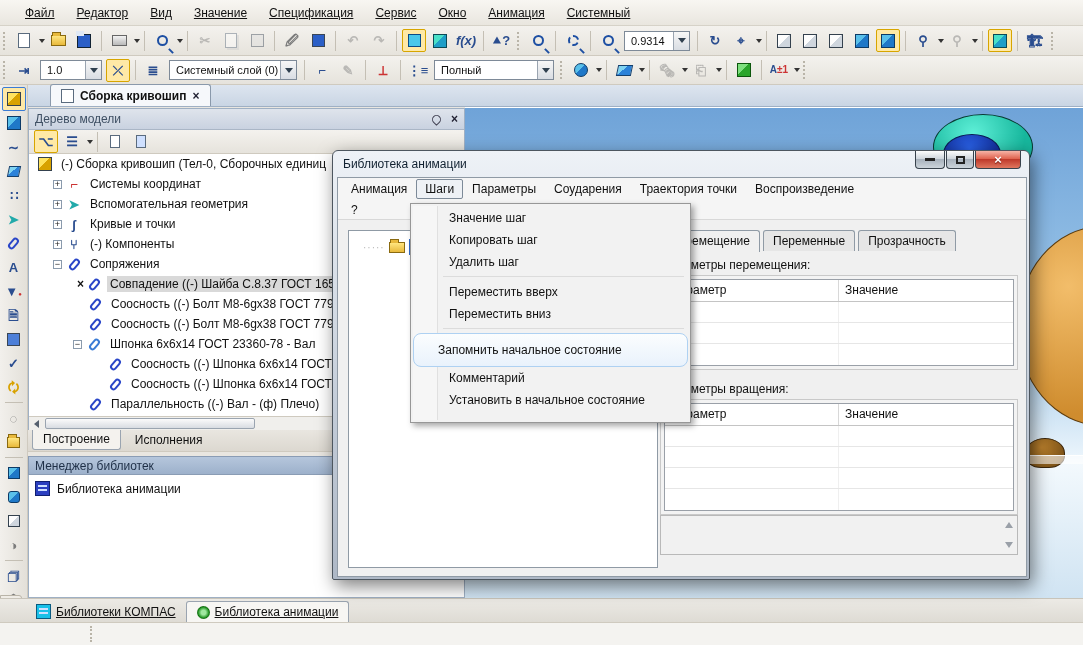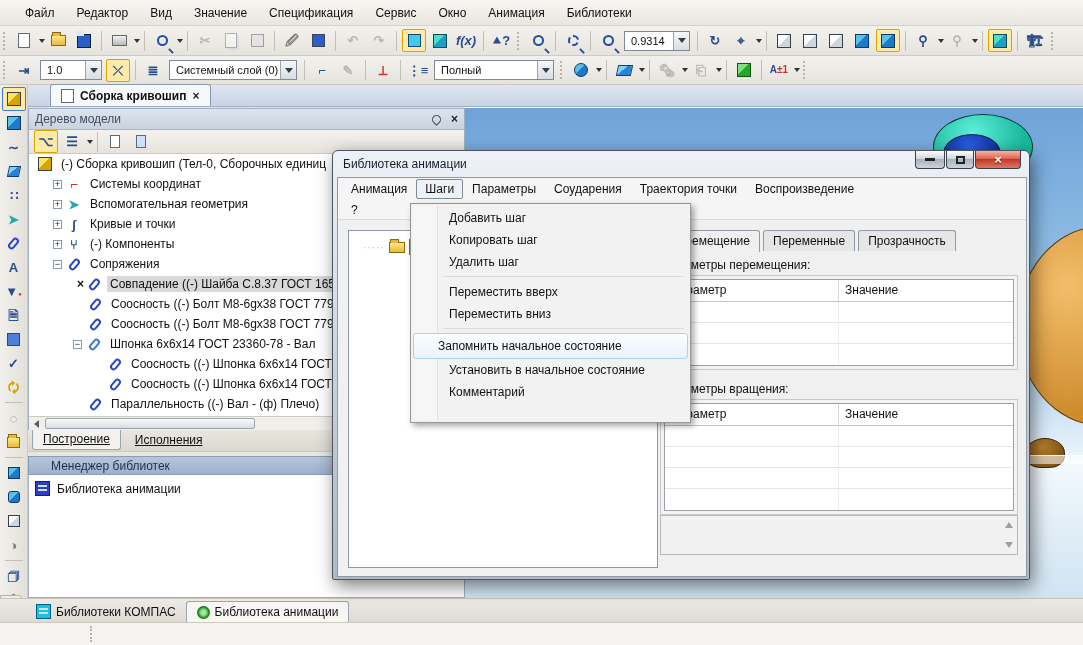--- a/index.html
+++ b/index.html
@@ -2,21 +2,21 @@
 <html><head>
 <meta charset="utf-8">
 <style>
   * { box-sizing: border-box; margin: 0; padding: 0; }
   body { font-family: "Liberation Sans", sans-serif; }
   #screen { position: relative; width: 1083px; height: 645px; background:#e9e6e0; overflow:hidden; font-size:12px; color:#111; }
 
   
   .menubar { position:absolute; left:0; top:0; width:1083px; height:26px;
     background:linear-gradient(#f8f6f2,#e9e6df); border-bottom:1px solid #d6d2c8;
-    display:flex; align-items:center; padding-left:14px; }
+    display:flex; align-items:center; padding-left:14px;text-decoration:underline; }
   .menubar .mi { padding:4px 11px; cursor:default; }
   .grip { width:5px; height:18px; border-left:2px dotted #b9b4a8; margin:0 3px; }
 
   
   .tbrow { position:absolute; left:0; width:1083px; display:flex; align-items:center;
     background:linear-gradient(#f4f2ee,#e6e3dc); border-bottom:1px solid #cfcabf; }
   .tb1 { top:26px; height:30px; }
   .tb2 { top:56px; height:29px; }
   .tbtn { width:24px; height:23px; margin:0 1px; border:1px solid transparent; border-radius:2px;
     display:flex; align-items:center; justify-content:center; position:relative; }
@@ -87,33 +87,33 @@
   .hscroll { position:absolute; left:0; bottom:0; width:435px; height:14px; background:#f0efec; border-top:1px solid #cfcabf; display:flex; align-items:center; }
   .harrow { width:14px; height:12px; display:flex; align-items:center; justify-content:center; }
   .harrow::before { content:""; width:0; height:0; border-top:4px solid transparent; border-bottom:4px solid transparent; }
   .harrow.l::before { border-right:5px solid #55606e; }
   .harrow.r::before { border-left:5px solid #55606e; }
   .hthumb { width:210px; height:11px; background:linear-gradient(#fbfbfb,#d8dce2); border:1px solid #9aa4b0; border-radius:2px; margin-left:2px; }
   .hthumb-mark { color:#8a94a2; font-size:9px; letter-spacing:1px; margin-left:90px; }
 
   
   .viewtabs { position:absolute; left:28px; top:430px; width:437px; height:22px; background:linear-gradient(#e9e6e0,#dcd8d0); display:flex; align-items:flex-start; padding-left:4px; border-bottom:1px solid #cfcabf; }
-  .vtab { padding:2px 10px 3px; border:1px solid #9aa4b0; border-top:none; background:#f4f2ee; border-radius:0 0 3px 3px; margin-right:4px;text-decoration:underline; }
+  .vtab { padding:2px 10px 3px; border:1px solid #9aa4b0; border-top:none; background:#f4f2ee; border-radius:0 0 3px 3px; margin-right:4px; }
   .vtab.inactive { border:none; background:transparent; padding-top:3px; }
 
   
-  .libhead { position:absolute; left:28px; top:456px; width:437px; height:19px; background:linear-gradient(#b5c6dc,#9db1cb); color:#1e2f47; display:flex; align-items:center; padding:0 22px; border:1px solid #8a9cb4; }
+  .libhead { position:absolute; left:28px; top:456px; width:437px; height:19px; background:linear-gradient(#b5c6dc,#9db1cb); color:#1e2f47; display:flex; align-items:center; padding:0 6px; border:1px solid #8a9cb4; }
   .libbody { position:absolute; left:28px; top:475px; width:437px; height:123px; background:#fff; border:1px solid #9fb0c4; border-top:none; }
   .libitem { display:flex; align-items:center; gap:7px; padding:6px 4px 0 6px; }
   .ic-lib { width:15px; height:15px; background:#2b3fc0; border:1px solid #101f70; position:relative; }
   .ic-lib::before { content:""; position:absolute; left:2px; top:3px; right:2px; height:2px; background:#cfe0ff; box-shadow:0 4px 0 #cfe0ff; }
 
   
   .bottabs { position:absolute; left:0; top:598px; width:1083px; height:24px; background:linear-gradient(#eceae5,#dedbd4); border-top:1px solid #c8c4ba; display:flex; align-items:flex-end; padding-left:26px; }
-  .btab { display:flex; align-items:center; gap:5px; padding:3px 10px; }
+  .btab { display:flex; align-items:center; gap:5px; padding:3px 10px;text-decoration:underline; }
   .btab.active { background:#f7f6f3; border:1px solid #9aa4b0; border-bottom:none; border-radius:3px 3px 0 0; }
   .ic-gear { width:13px; height:13px; border-radius:50%; background:radial-gradient(circle,#9fe89f 30%,#1d8f1d 70%); border:1px dotted #0a520a; }
   .bottompane { position:absolute; left:0; top:622px; width:1083px; height:23px; background:#f4f3f0; border-top:1px solid #cfcabf; }
   .bp-grip { position:absolute; left:90px; top:3px; width:3px; height:16px; border-left:2px dotted #b9b4a8; }
 
   
   .dlg { position:absolute; left:332px; top:150px; width:698px; height:430px;
     background:linear-gradient(#eef2f7,#c3ccd8 60%,#aeb8c6); border:1px solid #4d565f; border-radius:6px 6px 2px 2px;
     box-shadow:3px 6px 18px rgba(0,0,0,.5); z-index:10; }
   .dlg-title { height:26px; display:flex; align-items:center; padding-left:10px; color:#102030; }
@@ -153,38 +153,38 @@
   .dcomment { height:40px; background:#f1f1f1; border:1px solid #b9b9b9; position:relative; }
   .varrow { position:absolute; right:4px; width:0; height:0; border-left:4px solid transparent; border-right:4px solid transparent; }
   .varrow.up { top:6px; border-bottom:6px solid #9aa0a8; }
   .varrow.dn { bottom:6px; border-top:6px solid #9aa0a8; }
 
   
   .ctx { position:absolute; left:410px; top:203px; width:281px; height:220px; background:#f2f2f2;
     border:1px solid #979797; box-shadow:3px 3px 6px rgba(0,0,0,.35); z-index:20; padding:3px 2px; }
   .ctx::before { content:""; position:absolute; left:2px; top:2px; bottom:2px; width:24px; background:#f6f6f6; border-right:1px solid #e0e0e0; }
   .cmi { position:relative; height:22px; display:flex; align-items:center; padding-left:36px; }
-  .cmi.hl { background:linear-gradient(#fbfdfe,#e9f2fc); border:1px solid #aed1f2; border-radius:3px; height:26px;padding-left:24px; }
+  .cmi.hl { background:linear-gradient(#fbfdfe,#e9f2fc); border:1px solid #aed1f2; border-radius:8px; height:34px;padding-left:24px; }
   .csep { height:1px; background:#dcdcdc; margin:3px 4px 4px 30px; }
 </style>
 </head>
 <body>
 
 <div id="screen">
 
   <div class="menubar">
     <span class="mi">Файл</span>
     <span class="mi">Редактор</span>
     <span class="mi">Вид</span>
     <span class="mi">Значение</span>
     <span class="mi">Спецификация</span>
     <span class="mi">Сервис</span>
     <span class="mi">Окно</span>
     <span class="mi">Анимация</span>
-    <span class="mi">Библиотеки</span>
+    <span class="mi">Системный</span>
   </div>
 
   <div class="tbrow tb1">
     <span class="grip"></span>
     <span class="tbtn">
         <span class="ic-doc"></span>
       </span>
     <span class="dda"></span>
     <span class="tbtn">
         <span class="ic-folder"></span>
@@ -691,40 +691,40 @@
         <div class="dcomment">
           <span class="varrow up"></span>
           <span class="varrow dn"></span>
         </div>
       </div>
     </div>
   </div>
 
   <div class="ctx">
     <div class="cmi">
-        <span>Добавить шаг</span>
+        <span>Значение шаг</span>
       </div>
     <div class="cmi">
         <span>Копировать шаг</span>
       </div>
     <div class="cmi">
         <span>Удалить шаг</span>
       </div>
     <div class="csep"></div>
     <div class="cmi">
         <span>Переместить вверх</span>
       </div>
     <div class="cmi">
         <span>Переместить вниз</span>
       </div>
     <div class="csep"></div>
     <div class="cmi hl">
         <span>Запомнить начальное состояние</span>
       </div>
     <div class="cmi">
+        <span>Комментарий</span>
+      </div>
+    <div class="cmi">
         <span>Установить в начальное состояние</span>
       </div>
-    <div class="cmi">
-        <span>Комментарий</span>
-      </div>
   </div>
 
 </div>
 
 </body></html>

